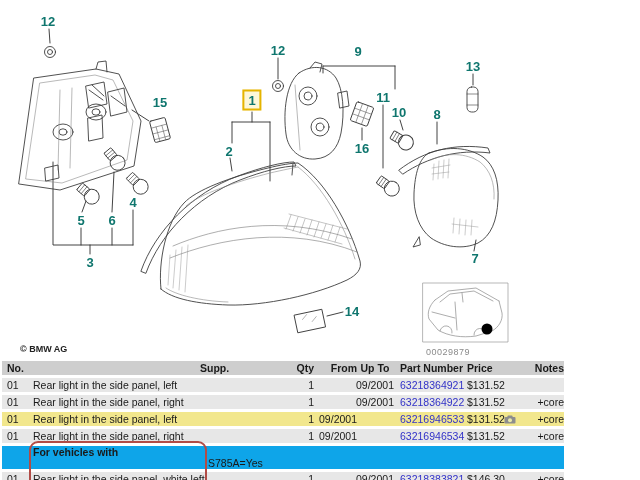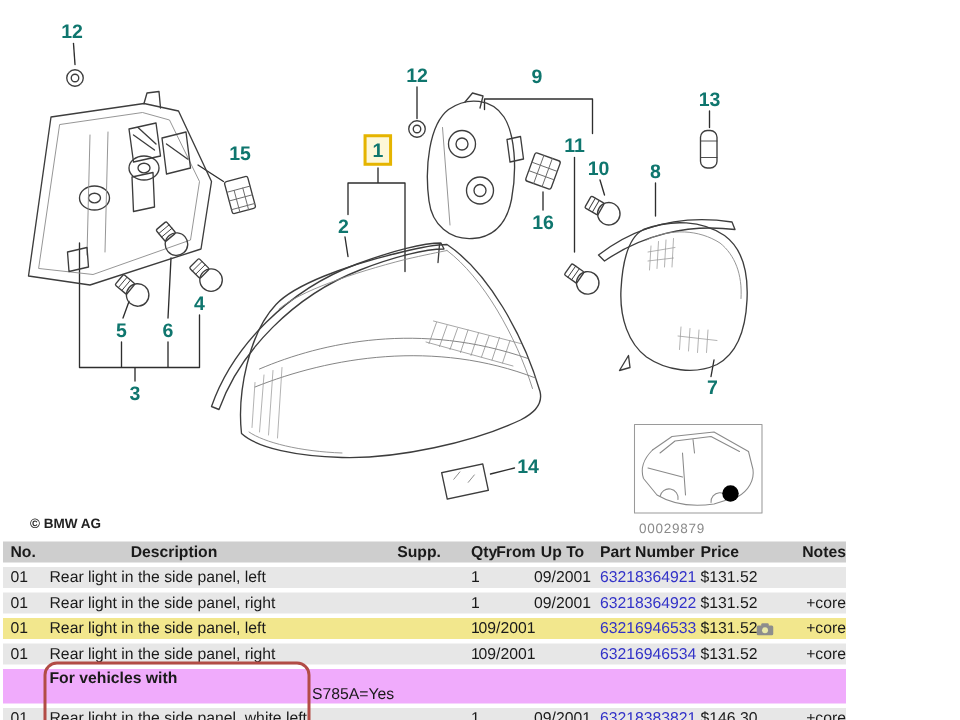--- a/index.html
+++ b/index.html
@@ -14,28 +14,28 @@
            font-size:13px;line-height:1;color:#0f766e;cursor:pointer;white-space:nowrap;}
   .callout.hl{background:#fdf7d8;border:2px solid #e5b400;padding:2px 4px;}
   .copyright{position:absolute;left:20px;top:344px;font-size:9px;font-weight:bold;color:#222;text-align:right;}
   .imgnum{position:absolute;left:426px;top:347px;font-size:9px;color:#8a8a8a;letter-spacing:.5px;}
 
   
   #tbl{position:absolute;left:2px;top:361px;width:562px;font-size:10.5px;}
   .trow{position:relative;height:14px;margin-bottom:3px;background:#e7e7e7;line-height:14px;}
   .trow.thead{background:#cecece;font-weight:bold;}
   .trow.hlrow{background:#f2e78d;}
-  .trow.noteblock{background:#f0abfc;height:23px;margin-bottom:3px;}
+  .trow.noteblock{background:#0ea5e9;height:23px;margin-bottom:3px;}
   .trow.lastrow{height:14px;}
   .cell{position:absolute;top:0;height:14px;white-space:nowrap;overflow:visible;}
   .c-no{left:5px;width:22px;}
   .c-desc{left:31px;width:260px;}
   .h-desc{left:31px;width:166px;text-align:center;}
-  .c-supp{left:198px;width:94px;text-align:right;}
-  .c-qty{left:280px;width:32px;text-align:left;margin-left:32px;}
+  .c-supp{left:198px;width:94px;text-align:left;}
+  .c-qty{left:280px;width:32px;text-align:right;}
   .c-from{left:309px;width:46px;text-align:right;}
   .c-upto{left:350px;width:46px;text-align:center;}
   .c-part{left:398px;width:68px;}
   .c-price{left:465px;width:44px;}
   .c-notes{left:510px;width:52px;text-align:right;}
   .plink{color:#3232c8;cursor:pointer;}
   .nb1{position:absolute;left:31px;top:0;font-weight:bold;line-height:12px;}
   .nb2{position:absolute;left:31px;top:11px;line-height:12px;}
   .nbsupp{position:absolute;left:206px;top:11px;line-height:12px;}
   .redframe{position:absolute;left:27px;top:80px;width:174px;height:70px;
@@ -222,21 +222,20 @@
     <div class="callout" style="left:352px;top:311px">14</div>
 
     <div class="copyright">© BMW AG</div>
     <div class="imgnum">00029879</div>
   </div>
 
   <div id="tbl">
 
     <div class="trow thead">
       <div class="cell c-no">No.</div>
-      <div class="cell h-desc">Description</div>
       <div class="cell c-supp">Supp.</div>
       <div class="cell c-qty">Qty</div>
       <div class="cell c-from">From</div>
       <div class="cell c-upto">Up To</div>
       <div class="cell c-part">Part Number</div>
       <div class="cell c-price">Price</div>
       <div class="cell c-notes">Notes</div>
     </div>
 
     <div class="trow">

